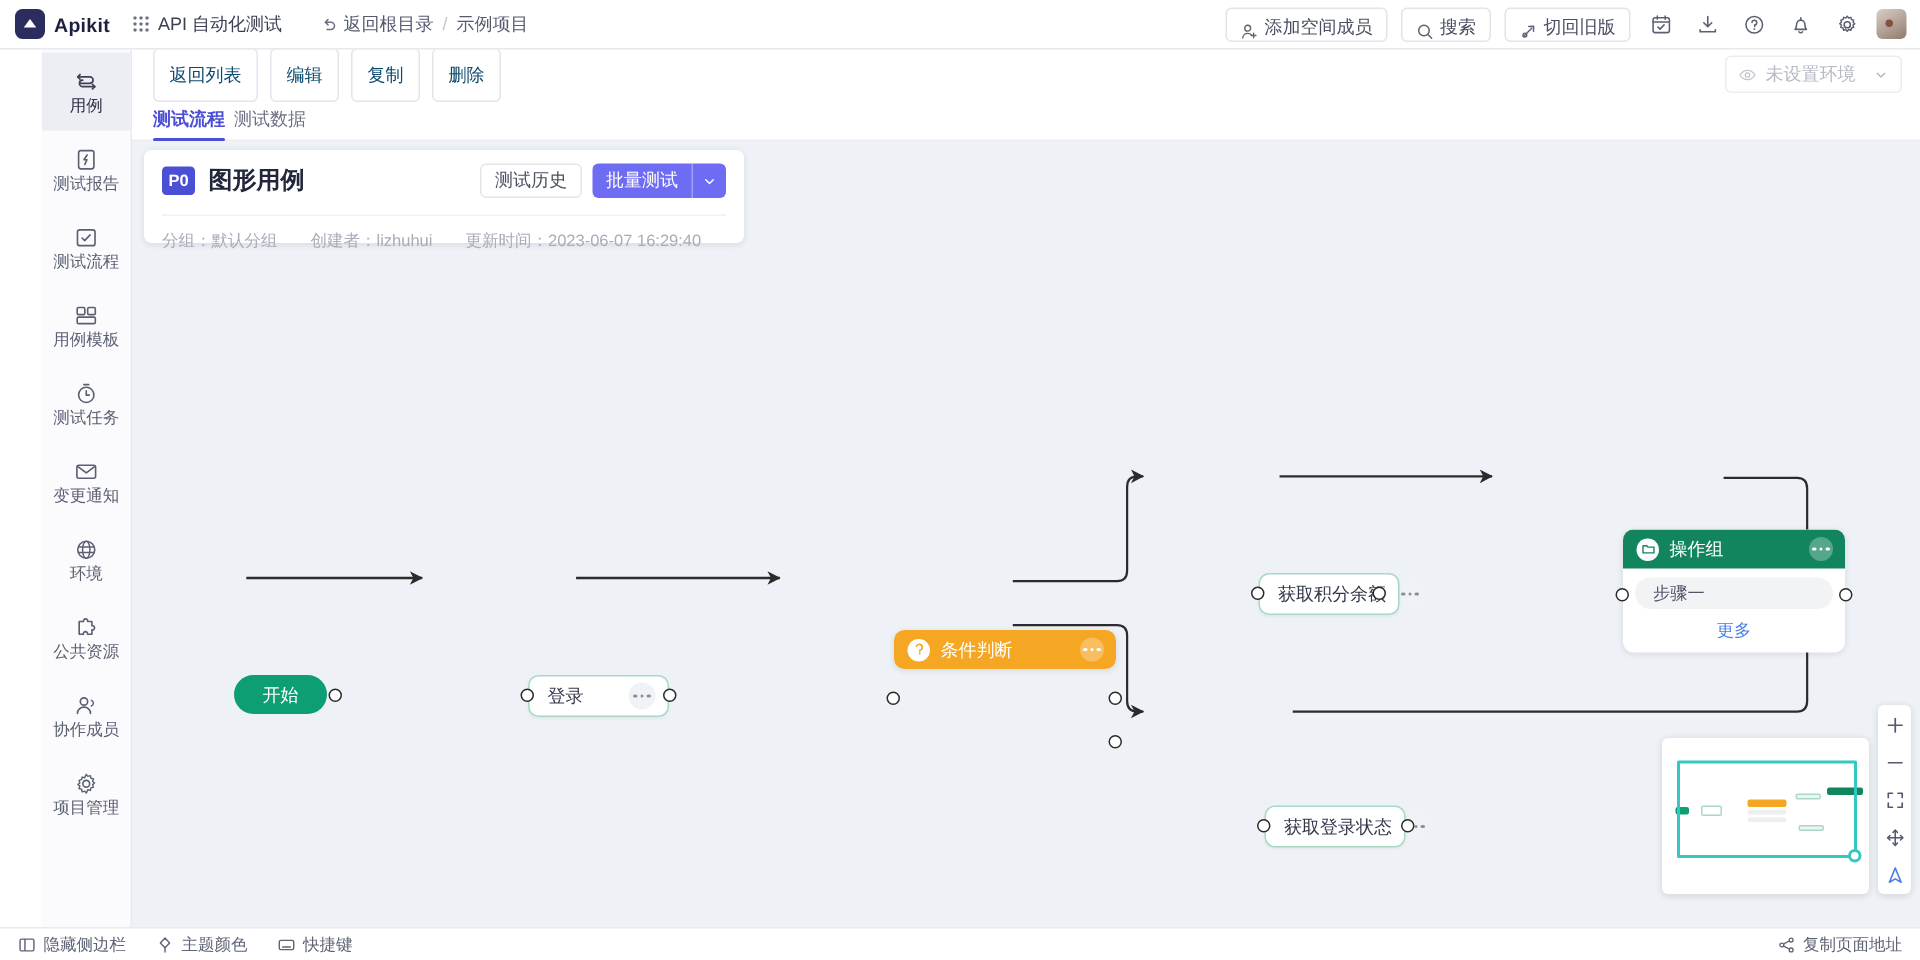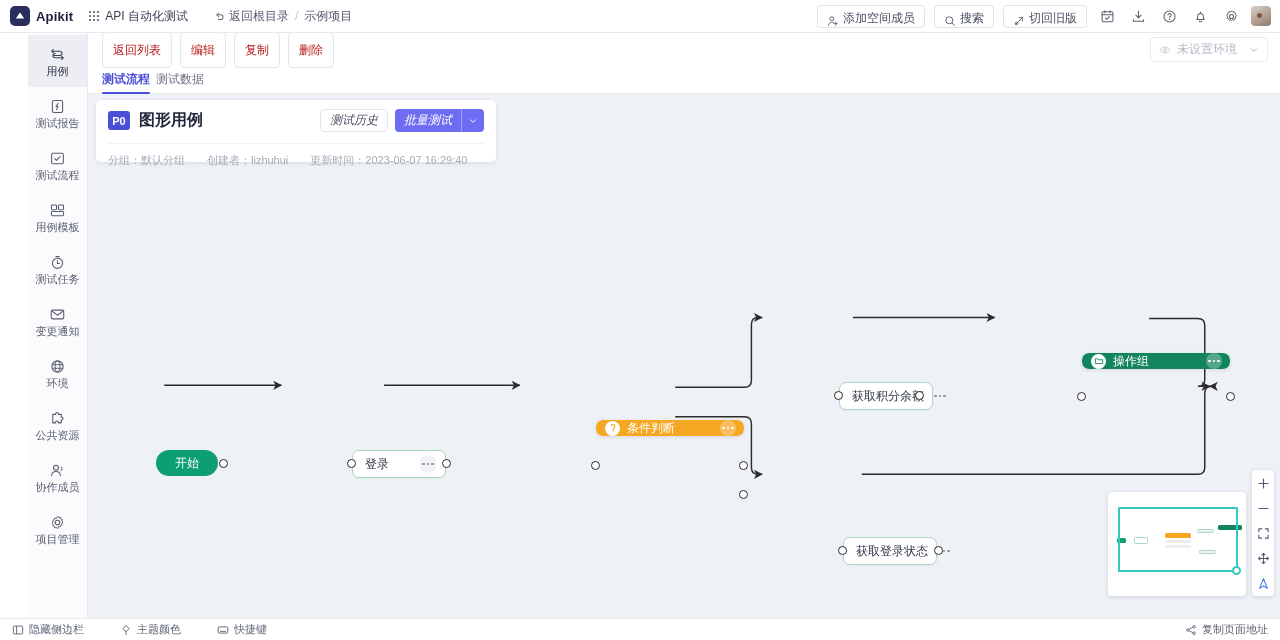--- a/index.html
+++ b/index.html
@@ -81,21 +81,21 @@
 
   
   .main { flex: 1; display: flex; flex-direction: column; min-width: 0; position: relative; background:#fff; }
 
   .toolbar {
     height: 34px; min-height: 34px; display: flex; align-items: center;
     padding: 0 14px; gap: 8px; position: relative;
   }
   .tb-btn {
     height: 36px; padding: 0 10px; border: 1px solid #e3e4ec; background: #fff;
-    border-radius: 4px; font-size: 12px; color: #b91c1c; cursor: pointer;
+    border-radius: 4px; font-size: 12px; color: #0c4a6e; cursor: pointer;
     display: flex; align-items: center;
   }
   .env-select {
     position: absolute; right: 12px; top: 4px;
     width: 118px; height: 25px; border: 1px solid #ebecf2; border-radius: 4px;
     display: flex; align-items: center; gap: 6px; padding: 0 8px;
     font-size: 12px; color: #b6b9c6; background: #fff; cursor: pointer;
   }
   .env-select .chev { margin-left: auto; }
 
@@ -123,21 +123,21 @@
     position: absolute; left: 8px; top: 6px; width: 400px; height: 62px;
     background: #fff; border-radius: 5px; box-shadow: 0 1px 4px rgba(32,40,72,.10);
     padding: 9px 12px 0 12px; z-index: 20;
   }
   .ic-row1 { display: flex; align-items: center; gap: 9px; }
   .p-badge {
     width: 22px; height: 19px; border-radius: 3px; background: #4b4fd6; color: #fff;
     font-size: 11px; font-weight: bold; display: flex; align-items: center; justify-content: center;
   }
   .ic-title { font-size: 16px; color: #22263a; font-weight: bold; }
-  .ic-actions { margin-left: auto; display: flex; align-items: center; gap: 7px; font-style: italic; }
+  .ic-actions { margin-left: auto; display: flex; align-items: center; gap: 7px; }
   .btn-hist {
     height: 23px; padding: 0 9px; border: 1px solid #e3e4ec; background: #fff;
     border-radius: 4px; font-size: 12px; color: #4a4f61; cursor: pointer;
     display: flex; align-items: center;
   }
   .btn-batch {
     height: 23px; display: flex; align-items: center; background: #6e6cf2; color: #fff;
     border-radius: 4px; font-size: 12px; cursor: pointer; overflow: hidden;
   }
   .btn-batch .bb-main { padding: 0 9px; height: 100%; display: flex; align-items: center; }
@@ -170,21 +170,21 @@
     display: flex; align-items: center; justify-content: center; gap: 2px;
     margin-left: auto; cursor: pointer;
   }
   .dots i { width: 2.5px; height: 2.5px; border-radius: 50%; background: #8b8f9d; display:block; }
 
   .grp-node {
     background: #fff; border-radius: 7px; overflow: hidden;
     box-shadow: 0 1px 4px rgba(30,50,70,.12); cursor: pointer;
   }
   .grp-head {
-    height: 16px; display: flex; align-items: center; gap: 7px; padding: 0 8px 0 9px;
+    height: 26px; display: flex; align-items: center; gap: 7px; padding: 0 8px 0 9px;
     color: #fff; font-size: 12px;
   }
   .grp-head.orange { background: #f5a623; }
   .grp-head.green  { background: #12855f; }
   .grp-head .gh-icon {
     width: 15px; height: 15px; border-radius: 50%; background: #fff;
     display: flex; align-items: center; justify-content: center;
   }
   .grp-head .gh-dots {
     margin-left: auto; width: 16px; height: 16px; border-radius: 50%;
@@ -227,21 +227,21 @@
     position: absolute; right: 6px; bottom: 22px; width: 22px;
     background: #fff; border-radius: 4px; box-shadow: 0 1px 5px rgba(30,50,70,.14);
     z-index: 31; display: flex; flex-direction: column; align-items: center;
     padding: 5px 0; gap: 9px;
   }
   .zc-btn { width: 20px; height: 16px; display: flex; align-items: center; justify-content: center; cursor: pointer; color: #555a6c; }
 
   
   .bottombar {
     height: 22px; min-height: 22px; background: #fff; border-top: 1px solid #e9e9ef;
-    display: flex; padding: 0 12px; gap: 36px;
+    display: flex; padding: 0 12px; gap: 20px;
     font-size: 11px; color: #5e6376; position: relative; z-index: 40;
   }
   .bb-item { display: flex; align-items: center; gap: 5px; cursor: pointer; }
   .bb-right { margin-left: auto; display: flex; align-items: center; gap: 5px; cursor: pointer; }
 </style>
 </head>
 <body>
 
 <div class="app">
 
@@ -602,20 +602,24 @@
                 <svg width="10" height="10" viewBox="0 0 12 12">
                   <path d="M1.6 3.4h3l.9 1.1h4.9v4.6H1.6z" stroke="#12855f" stroke-width="1.1" fill="none" stroke-linejoin="round"></path>
                 </svg>
               </span>
               <span>操作组</span>
               <span class="gh-dots">
                   <i></i>
                   <i></i>
                   <i></i>
                 </span>
+            </div>
+            <div class="grp-body">
+              <div class="branch">步骤一</div>
+              <div class="more-link">更多</div>
             </div>
           </div>
         </div>
         <span class="port" style="left:989px; top:298px;"></span>
         <span class="port" style="left:1138px; top:298px;"></span>
 
         <div class="node" style="left:1217px; top:356px;">
           <div class="pill end">结束</div>
         </div>
         <span class="port" style="left:1211px; top:365px;"></span>

